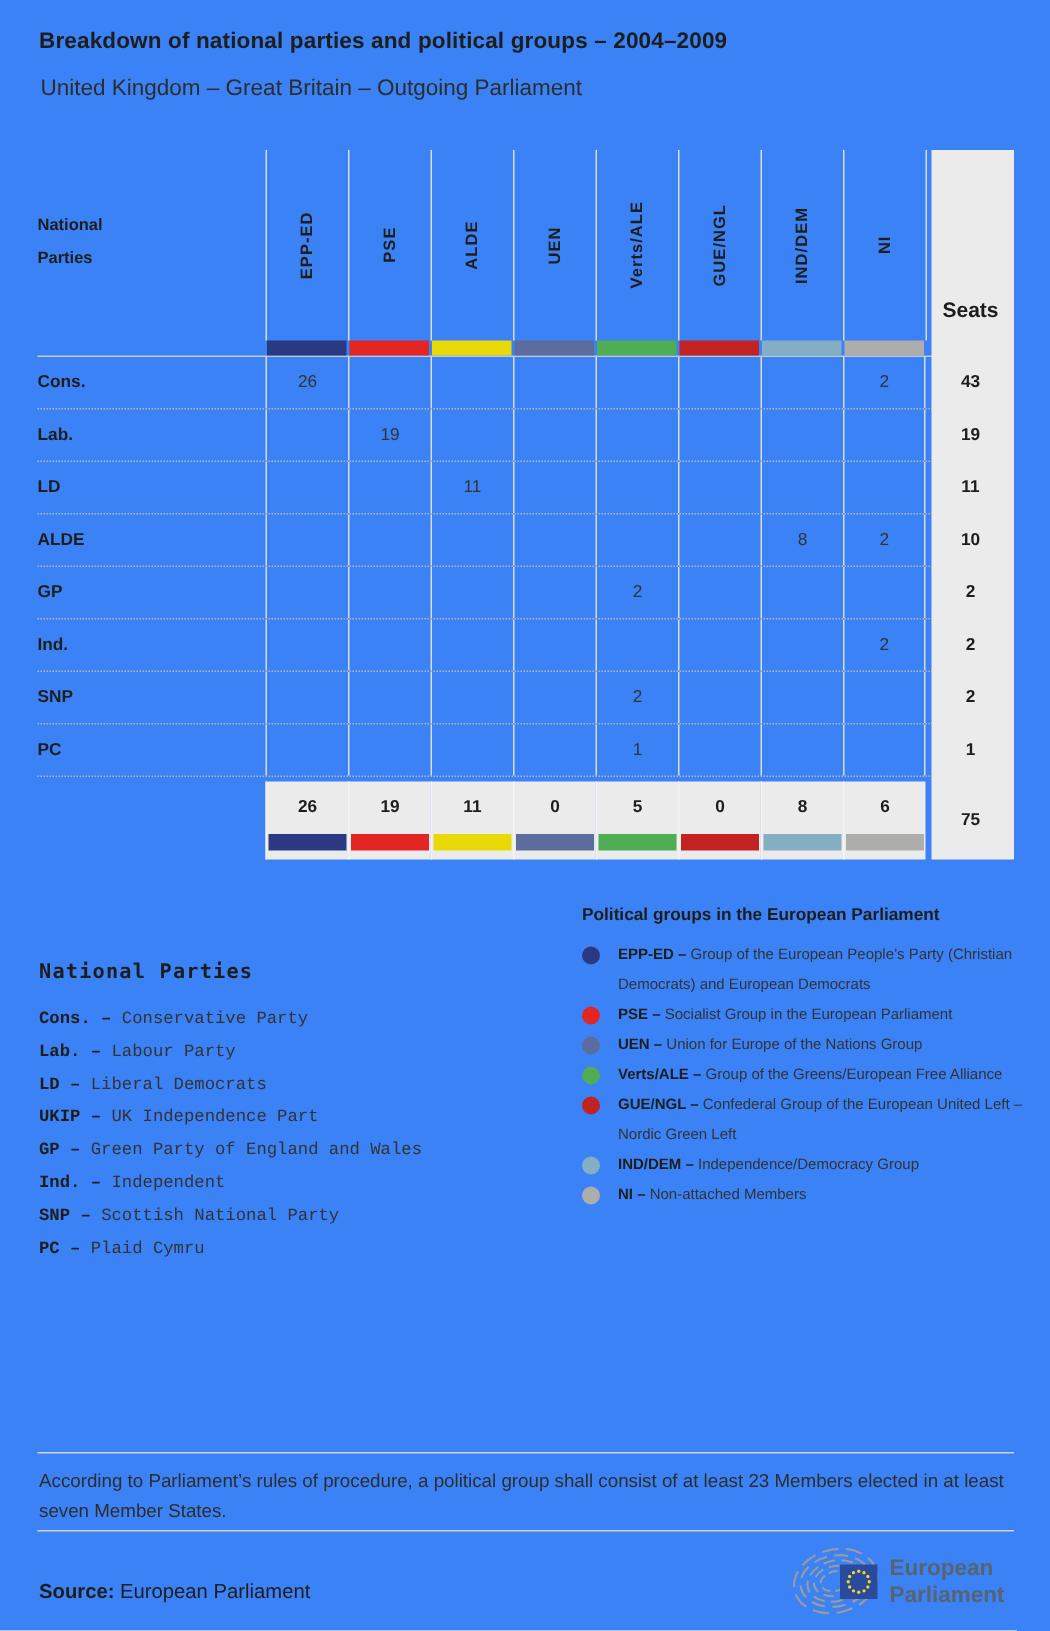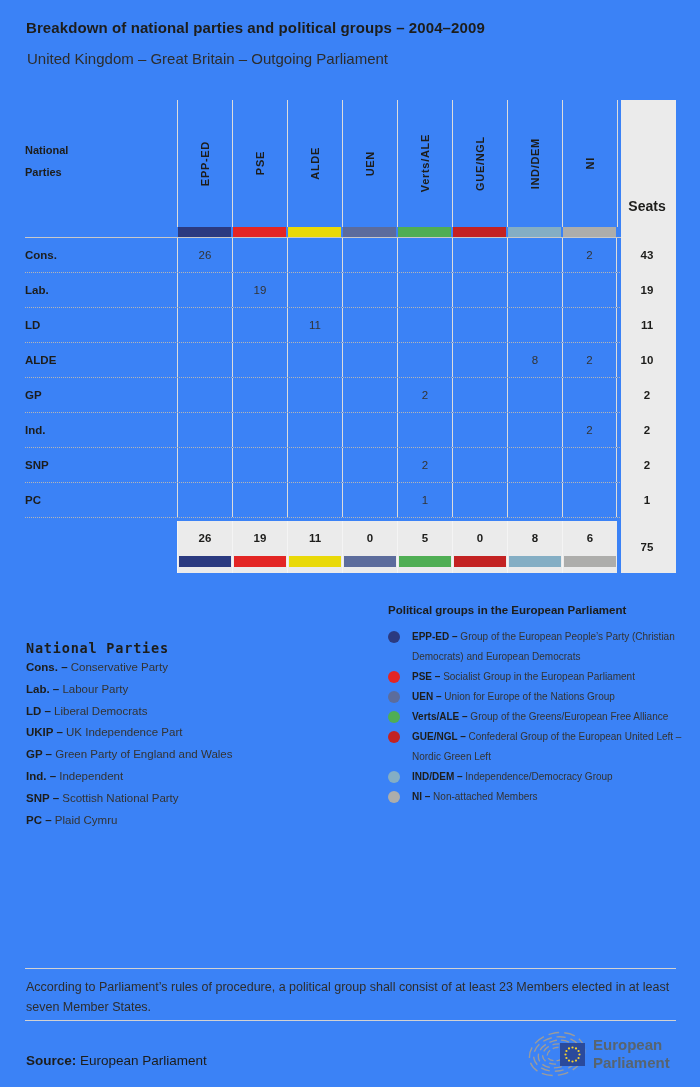--- a/index.html
+++ b/index.html
@@ -32,21 +32,21 @@
   .totals{display:flex;margin-top:3px;}
   .tspacer{width:152px;}
   .tcell{width:55px;background:#ebebeb;border-left:1px solid #f4f4f4;box-sizing:border-box;}
   .tcell:first-of-type{border-left:none;}
   .tnum{height:35px;line-height:35px;text-align:center;font-weight:bold;font-size:11.5px;color:#1d1d1b;}
   .tbar{height:11px;margin:0 1px;}
   .tseats{position:relative;width:54px;margin-left:3px;height:52px;display:flex;align-items:center;justify-content:center;font-weight:bold;font-size:11.5px;color:#1d1d1b;}
 
   .legend-parties{position:absolute;left:26px;top:640px;}
   .lp-heading{font-family:"DejaVu Sans Mono",monospace;font-weight:bold;font-size:13.5px;letter-spacing:.8px;color:#1d1d1b;}
-  .lp-items{margin-top:1px;}
+  .lp-items{margin-top:13px;font-family:Liberation Mono, monospace;}
   .lp-item{font-size:11.5px;color:#333;line-height:21.8px;}
   .lp-item b{color:#1d1d1b;}
 
   .legend-groups{position:absolute;left:388px;top:604px;width:296px;}
   .lg-heading{font-weight:bold;font-size:11.5px;color:#1d1d1b;}
   .lg-items{margin-top:11px;}
   .lg-item{position:relative;padding-left:24px;box-sizing:border-box;font-size:10px;line-height:20px;color:#333;}
   .lg-item b{color:#1d1d1b;}
   .lg-dot{position:absolute;left:0;top:4px;width:12px;height:12px;border-radius:50%;}
 

